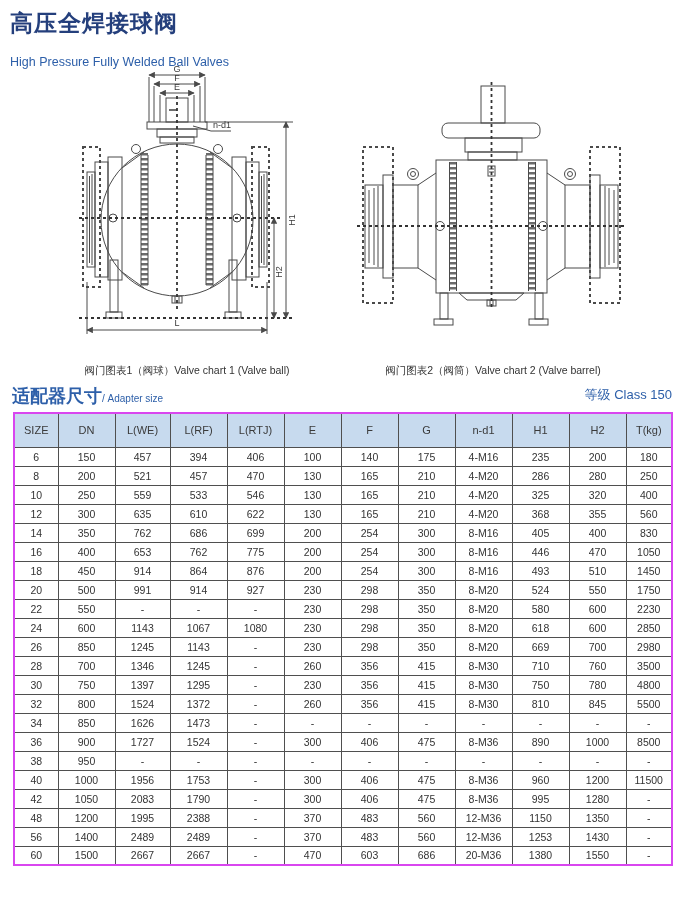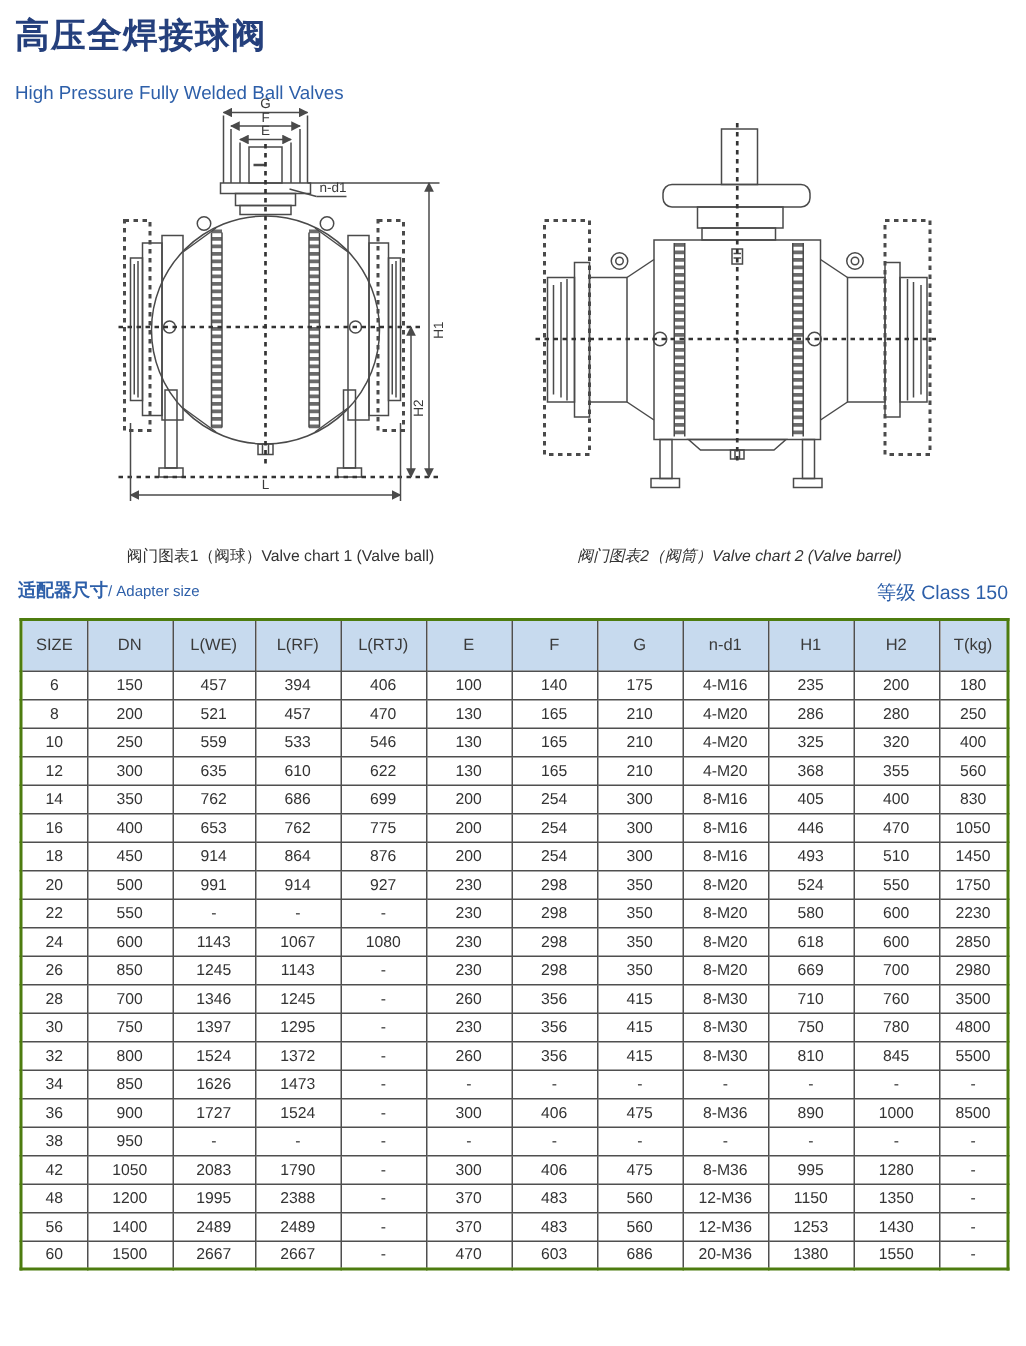--- a/index.html
+++ b/index.html
@@ -16,36 +16,36 @@
 
   .doc-header{position:absolute;left:10px;top:10px;}
   .title-cn{font-size:23px;font-weight:bold;color:var(--accent-dark);letter-spacing:1px;line-height:1.15;}
   .title-en{font-size:12.5px;color:var(--accent-blue);margin-top:19px;}
 
   .diagram{position:absolute;}
   .diagram-1{left:65px;top:60px;width:235px;height:290px;}
   .diagram-2{left:355px;top:78px;width:290px;height:250px;}
   .caption{position:absolute;top:352px;font-size:10.5px;color:#333;text-align:center;width:260px;margin-top:12px;}
   .caption-1{left:57px;}
-  .caption-2{left:363px;font-style:italic;}
+  .caption-2{left:363px;}
 
   .section-row{position:absolute;left:12px;right:12px;top:384px;height:22px;}
   .section-title{position:absolute;left:0;top:0;font-size:14px;color:var(--accent-blue);}
-  .section-title .cn{font-weight:bold;font-size:12px;}
+  .section-title .cn{font-weight:bold;font-size:18px;}
   .section-title .en{font-weight:normal;font-size:10px;}
   .class-label{position:absolute;right:0;top:2px;font-size:13px;color:var(--accent-blue);}
 
   table.dims{position:absolute;left:13px;top:412px;width:658px;border-collapse:collapse;table-layout:fixed;}
   table.dims th,table.dims td{
     border:1px solid var(--border);
     text-align:center;vertical-align:middle;
     font-size:10.5px;color:#333;
     padding:0;overflow:hidden;white-space:nowrap;
   }
-  table.dims{border:2px solid #4d7c0f;}
+  table.dims{border:2px solid #d946ef;}
   table.dims th{height:34px;background:var(--table-header-bg);font-weight:normal;font-size:11px;color:#3a3a3a;}
   table.dims td{height:19px;background:#fff;}
 
   svg text{font-family:"Liberation Sans",sans-serif;fill:#3a3a3a;font-size:9px;}
 </style>
 </head>
 <body>
 
 <div class="page">
 
@@ -481,20 +481,34 @@
           <td>-</td>
           <td>-</td>
           <td>-</td>
           <td>-</td>
           <td>-</td>
           <td>-</td>
           <td>-</td>
           <td>-</td>
         </tr>
         <tr>
+          <td>40</td>
+          <td>1000</td>
+          <td>1956</td>
+          <td>1753</td>
+          <td>-</td>
+          <td>300</td>
+          <td>406</td>
+          <td>475</td>
+          <td>8-M36</td>
+          <td>960</td>
+          <td>1200</td>
+          <td>11500</td>
+        </tr>
+        <tr>
           <td>42</td>
           <td>1050</td>
           <td>2083</td>
           <td>1790</td>
           <td>-</td>
           <td>300</td>
           <td>406</td>
           <td>475</td>
           <td>8-M36</td>
           <td>995</td>

